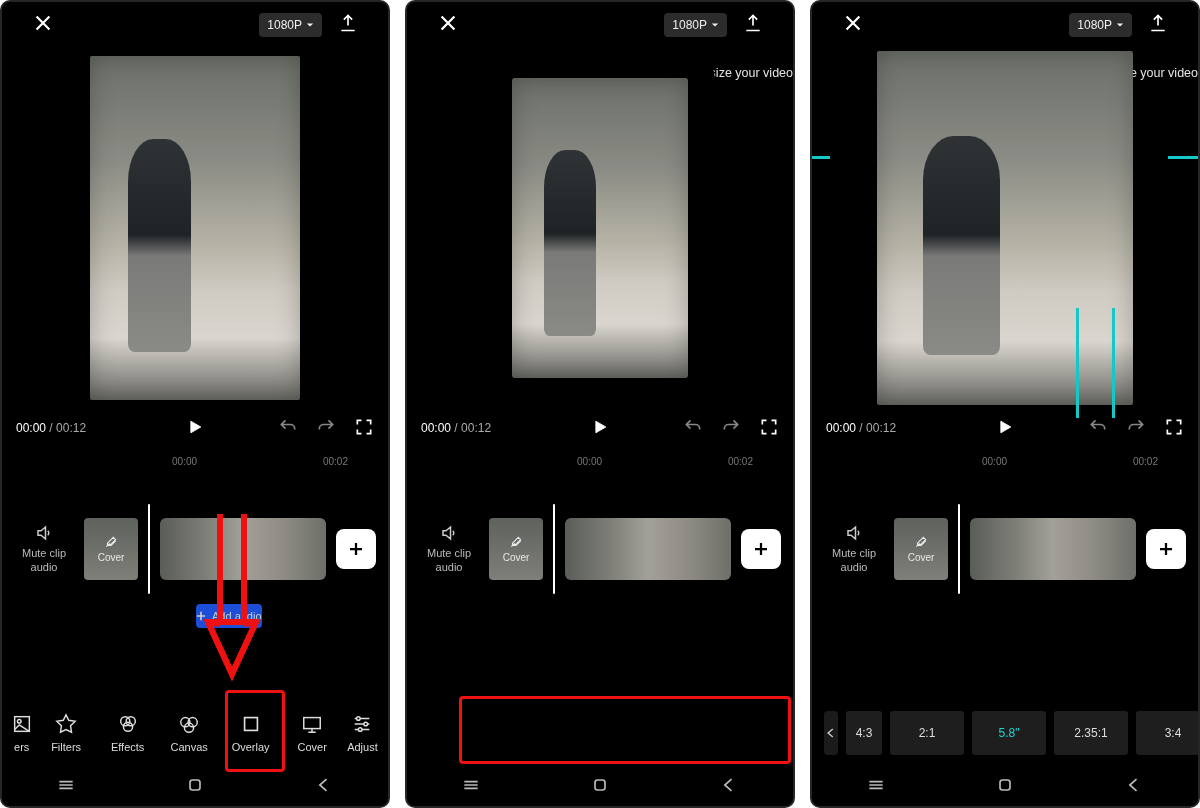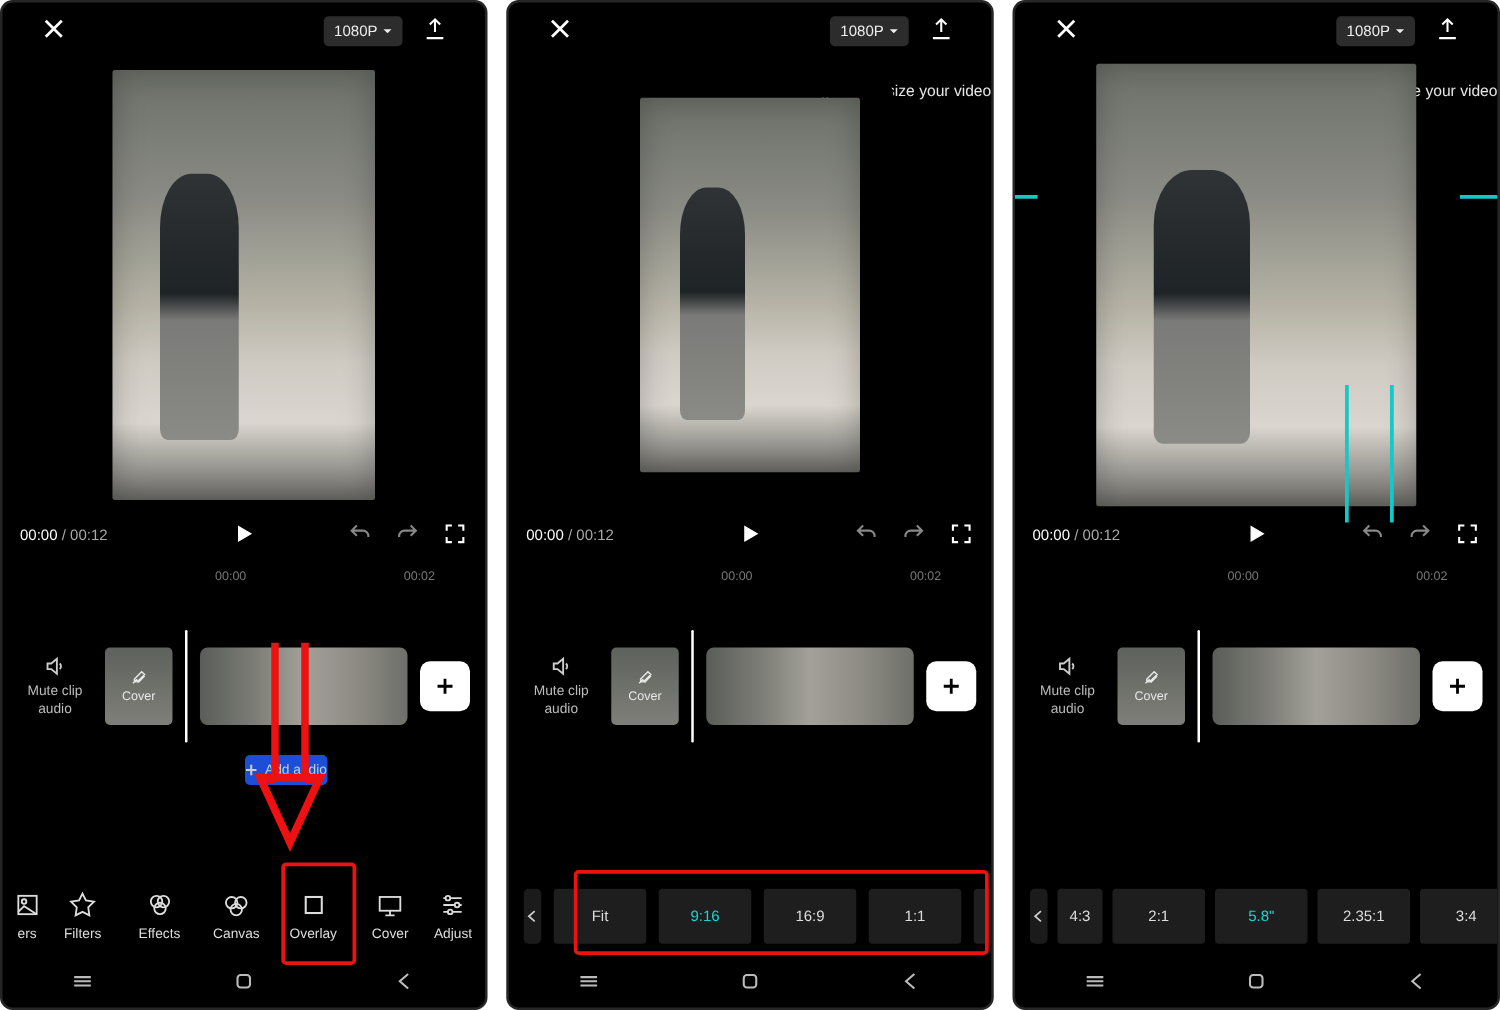--- a/index.html
+++ b/index.html
@@ -245,32 +245,20 @@
         </div>
     <div class="tl-sep"></div>
     <div class="clip"></div>
     <div class="add-btn">
           <svg viewBox="0 0 24 24" fill="none" stroke-width="3">
             <path d="M12 4v16M4 12h16"></path>
           </svg>
         </div>
   </div>
 
-  <div class="br">
-    <div class="back-btn">
-          <svg viewBox="0 0 24 24" fill="none" stroke-width="2.4">
-            <path d="M15 5l-8 7 8 7"></path>
-          </svg>
-        </div>
-    <div class="ratio">Fit</div>
-    <div class="ratio sel">9:16</div>
-    <div class="ratio">16:9</div>
-    <div class="ratio">1:1</div>
-    <div class="ratio">4:3</div>
-  </div>
   <div class="red-box" style="left:52px;bottom:42px;width:326px;height:62px;"></div>
 
   <div class="nav">
     <span><svg viewBox="0 0 24 24" fill="none" stroke-width="2">
             <path d="M4 8h16M4 12h16M4 16h16"></path>
           </svg></span>
     <span><svg viewBox="0 0 24 24" fill="none" stroke-width="2">
             <rect x="6" y="6" width="12" height="12" rx="3"></rect>
           </svg></span>
     <span><svg viewBox="0 0 24 24" fill="none" stroke-width="2">

